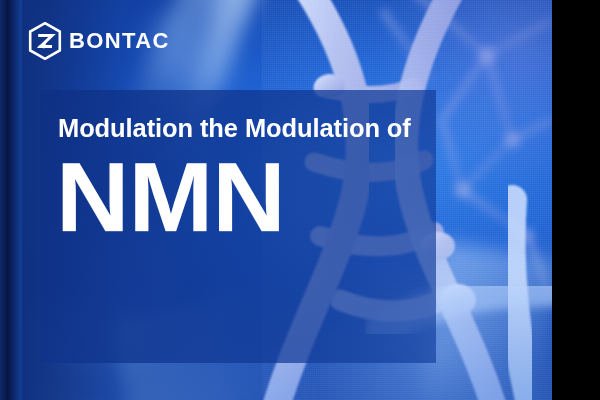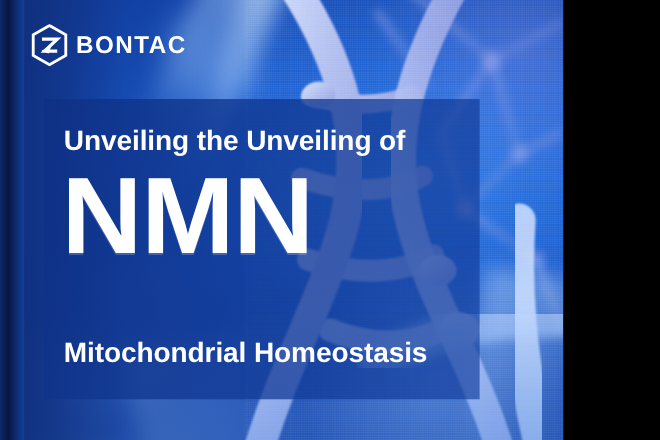--- a/index.html
+++ b/index.html
@@ -2,21 +2,21 @@
 <html><head>
 <meta charset="utf-8">
 <style>
   html, body {
     margin: 0;
     padding: 0;
     background: #000;
   }
   #banner {
     position: relative;
-    width: 512px;
+    width: 552px;
     height: 400px;
     overflow: hidden;
     font-family: "Liberation Sans", sans-serif;
     background: #6d28d9;
   }
 
   
   .bg-base {
     position: absolute;
     inset: 0;
@@ -288,19 +288,18 @@
     <svg class="logo-mark" viewBox="0 0 34 38" aria-hidden="true">
       <path d="M17 1.2 L31.8 9.6 L31.8 28.4 L17 36.8 L2.2 28.4 L2.2 9.6 Z" fill="none" stroke="#ffffff" stroke-width="2.6"></path>
       <path d="M10.2 13.6 L24.0 13.6 L12.6 24.4 L24.0 24.4" fill="none" stroke="#ffffff" stroke-width="3.0" stroke-linejoin="miter"></path>
       <path d="M9.6 24.2 L18.6 20.0 L16.2 26.6 Z" fill="#ffffff"></path>
     </svg>
     <span class="logo-word">BONTAC</span>
   </div>
 
   <div class="panel">
     <div class="panel-inner">
-      <div class="t-line t-top">Unveiling the Unveiling of</div>
+      <div class="t-line t-top">Modulation the Modulation of</div>
       <div class="t-line t-nmn">NMN</div>
-      <div class="t-line t-sub2">Mitochondrial Homeostasis</div>
     </div>
   </div>
 
 </div>
 
 </body></html>

